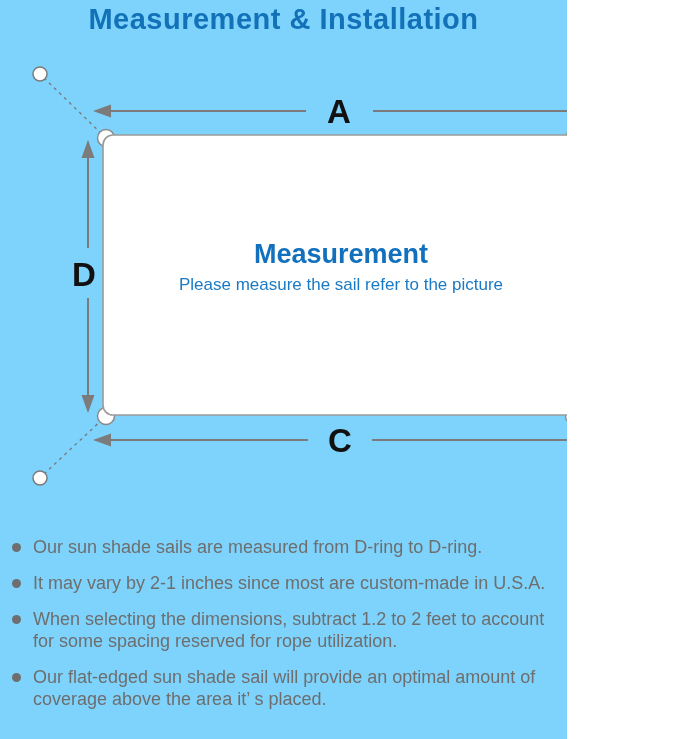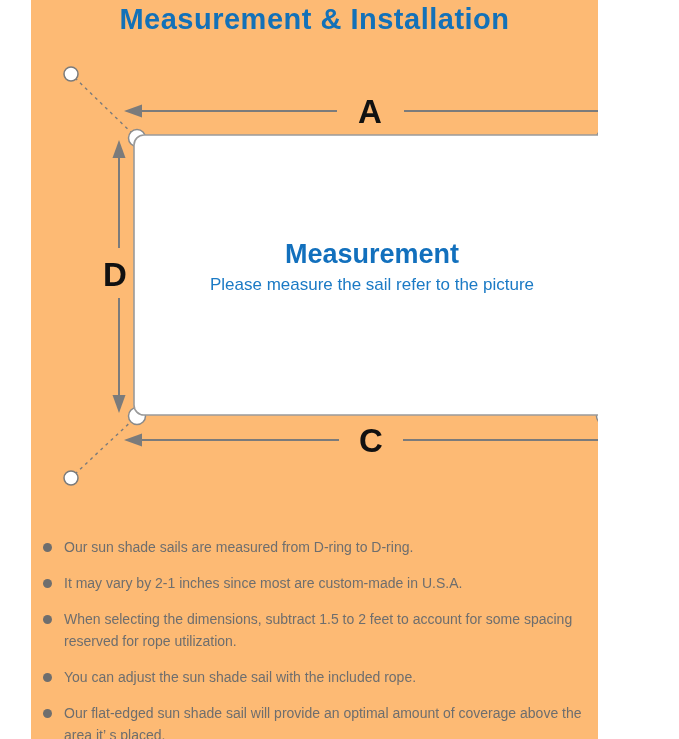--- a/index.html
+++ b/index.html
@@ -5,23 +5,22 @@
   html, body {
     margin: 0;
     padding: 0;
     background: #ffffff;
     font-family: "Liberation Sans", sans-serif;
   }
   .page {
     position: relative;
     width: 567px;
     height: 739px;
-    background: #fdba74;
+    background: #7dd3fc;
     overflow: hidden;
-    margin-left: 31px;
   }
   .page-title {
     margin: 0;
     padding-top: 3px;
     text-align: center;
     font-size: 29px;
     font-weight: bold;
     letter-spacing: 0.5px;
     color: #1371b8;
   }
@@ -79,21 +78,21 @@
   .notes-list {
     list-style: none;
     margin: 24px 6px 0 10px;
     padding: 0;
   }
   .note-item {
     display: flex;
     align-items: flex-start;
     margin-bottom: 14px;
     color: #6e6e6e;
-    font-size: 14px;
+    font-size: 18px;
     line-height: 22px;
   }
   .bullet-dot {
     flex: 0 0 auto;
     width: 9px;
     height: 9px;
     margin: 7px 12px 0 2px;
     border-radius: 50%;
     background: #6e6e6e;
   }
@@ -159,25 +158,21 @@
     <li class="note-item">
       <span class="bullet-dot"></span>
       <span class="note-text">Our sun shade sails are measured from D-ring to D-ring.</span>
     </li>
     <li class="note-item">
       <span class="bullet-dot"></span>
       <span class="note-text">It may vary by 2-1 inches since most are custom-made in U.S.A.</span>
     </li>
     <li class="note-item">
       <span class="bullet-dot"></span>
-      <span class="note-text">When selecting the dimensions, subtract 1.5 to 2 feet to account for some spacing reserved for rope utilization.</span>
-    </li>
-    <li class="note-item">
-      <span class="bullet-dot"></span>
-      <span class="note-text">You can adjust the sun shade sail with the included rope.</span>
+      <span class="note-text">When selecting the dimensions, subtract 1.2 to 2 feet to account for some spacing reserved for rope utilization.</span>
     </li>
     <li class="note-item">
       <span class="bullet-dot"></span>
       <span class="note-text">Our flat-edged sun shade sail will provide an optimal amount of coverage above the area it’ s placed.</span>
     </li>
   </ul>
 
 </div>
 
 </body></html>

